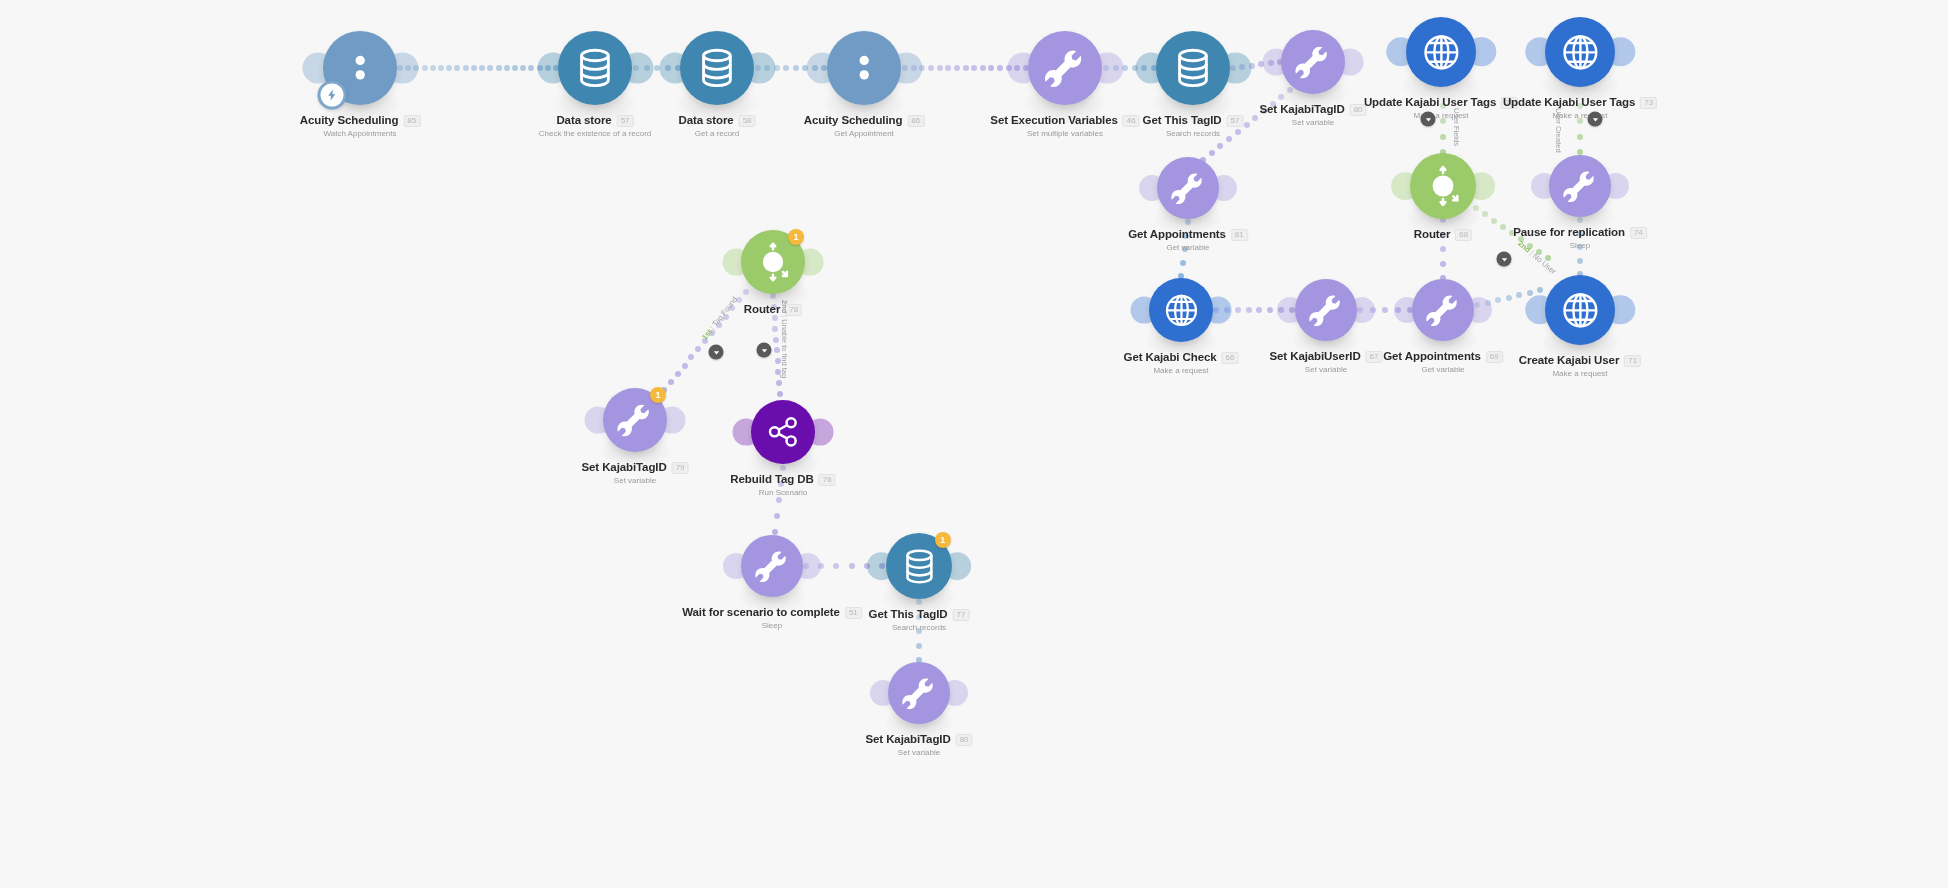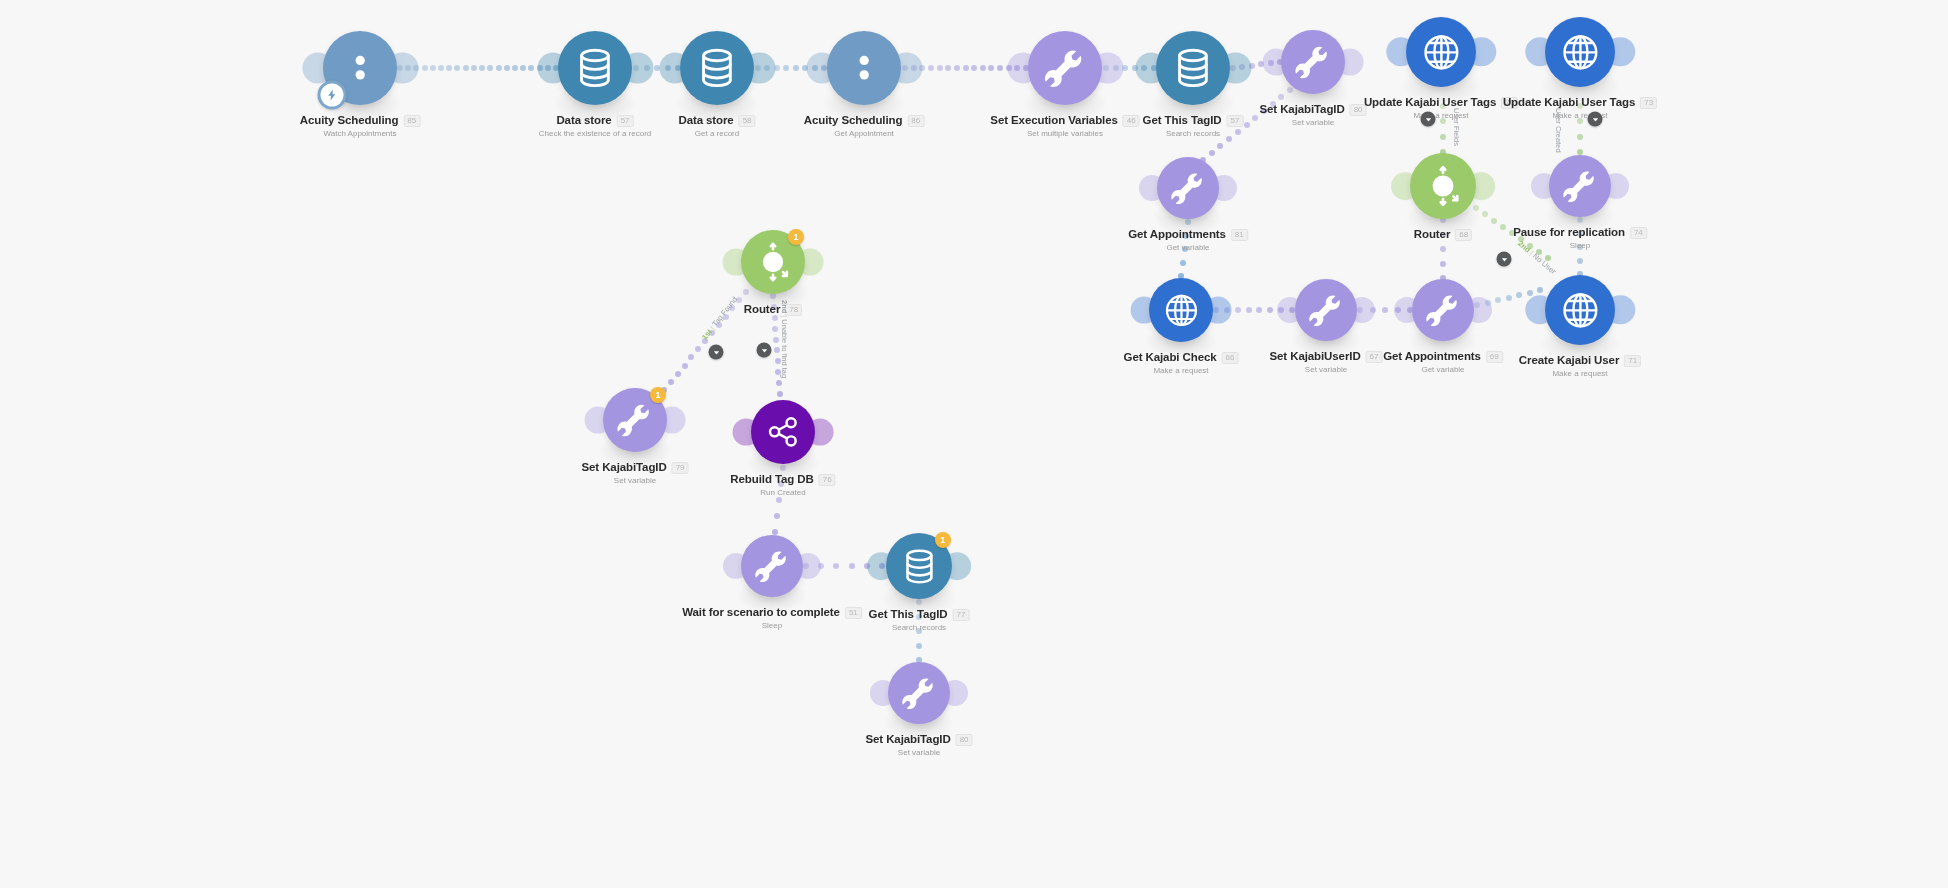--- a/index.html
+++ b/index.html
@@ -722,21 +722,21 @@
       <path d="M19 21.5 29 16M19 26.5 29 32"></path>
     </g>
   </svg>
 </span>
       </div>
       <div class="labels" style="top: 41px;">
         <div class="title-row">
           <span class="ntitle">Rebuild Tag DB</span>
           <span class="nbadge">76</span>
         </div>
-        <div class="nsub">Run Created</div>
+        <div class="nsub">Run Scenario</div>
       </div>
     </div>
     <div class="node" style="left: 772px; top: 566px;">
       <div class="shadow-ellipse" style="width: 71.3px; height: 34.1px; top: 29.45px;"></div>
       <div class="plug" style="width: 26.04px; height: 26.04px; background: rgb(163, 149, 224); left: -35.557px; top: 0px; opacity: 0.35;"></div>
       <div class="plug" style="width: 26.04px; height: 26.04px; background: rgb(163, 149, 224); left: 35.557px; top: 0px; opacity: 0.35;"></div>
       <div class="bubble" style="width: 62px; height: 62px; background: rgb(163, 149, 224);">
         <span style="width: 100%; height: 100%; display: flex; align-items: center; justify-content: center;">
   <svg viewBox="0 0 48 48" width="66%" height="66%" aria-hidden="true">
     <g fill="#fff">

